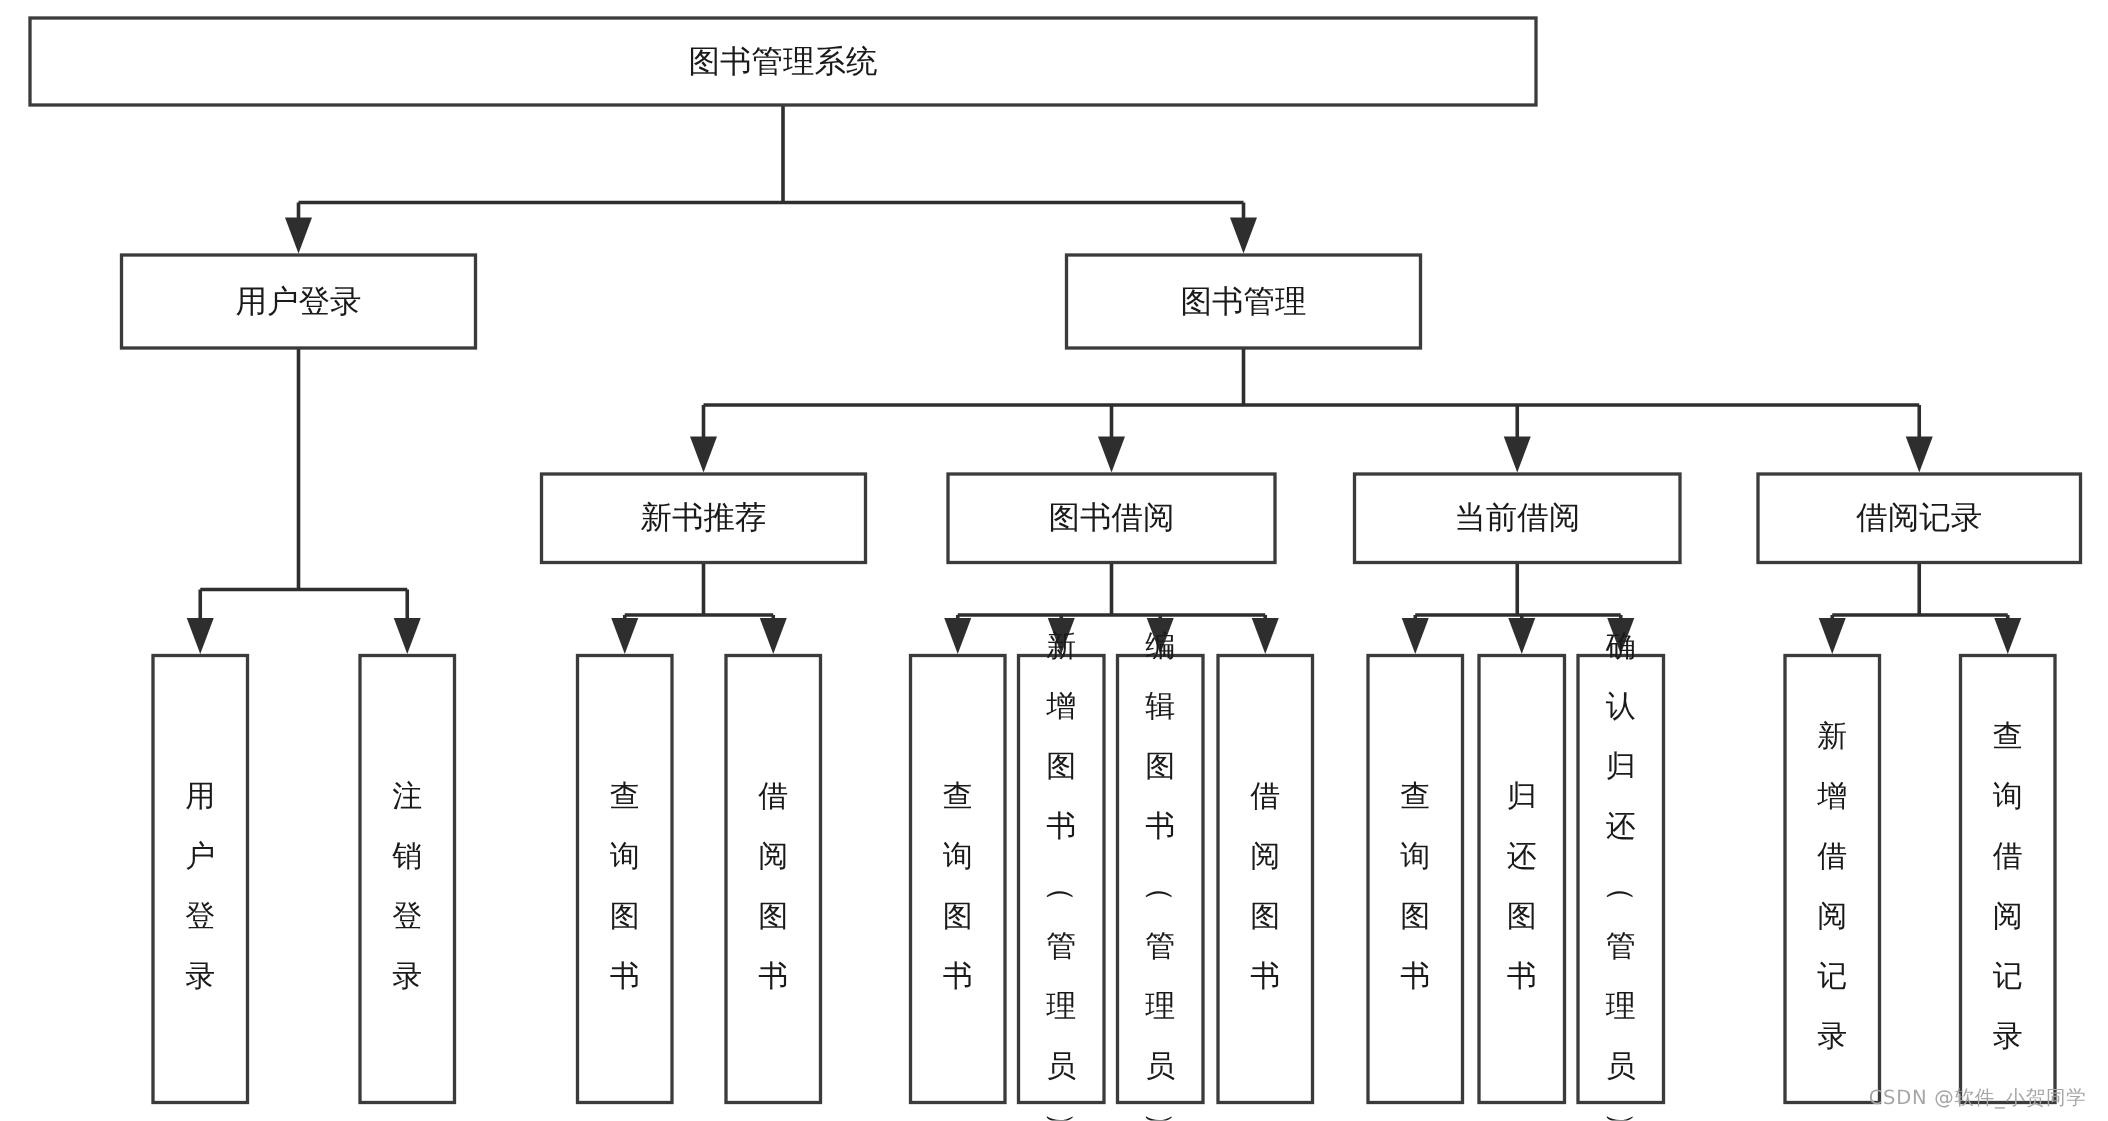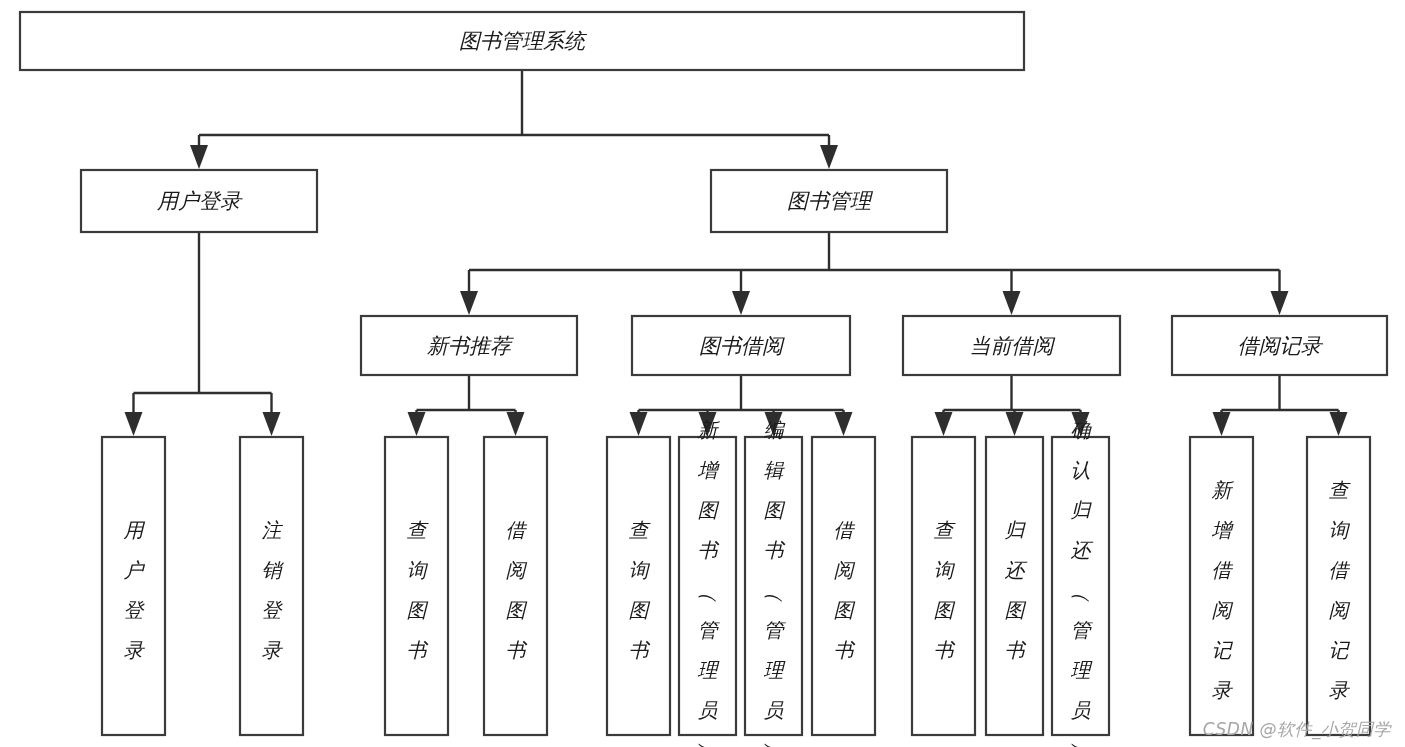--- a/index.html
+++ b/index.html
@@ -13,21 +13,20 @@
     height: 747px;
     font-family: "DejaVu Sans", "Liberation Sans", sans-serif;
     overflow: hidden;
     position: relative;
   }
   #diagram-root {
     position: relative;
     width: 1405px;
     height: 747px;
     background: #ffffff;
-    font-style: italic;
   }
   svg#flowchart {
     position: absolute;
     top: 0;
     left: 0;
     width: 1405px;
     height: 747px;
     display: block;
   }
   .node-box {
@@ -55,21 +54,21 @@
   }
   .edge-arrow {
     fill: #2e2e2e;
     stroke: none;
   }
   .watermark {
     position: absolute;
     right: 14px;
     bottom: 6px;
     font-family: "DejaVu Sans", "Liberation Sans", sans-serif;
-    font-size: 17px;
+    font-size: 13px;
     color: #a6a6a6;
     letter-spacing: 0.5px;
     white-space: nowrap;
     user-select: none;
   }
 </style>
 </head>
 <body>
 
 <div id="diagram-root">

